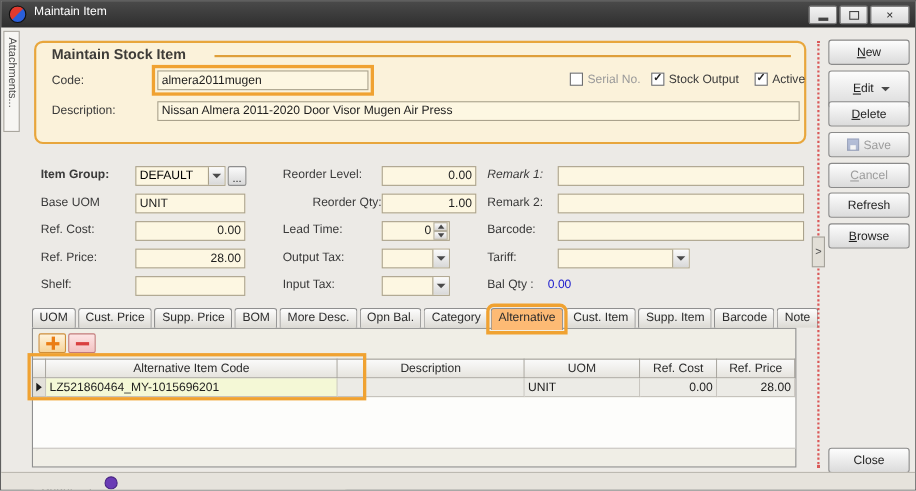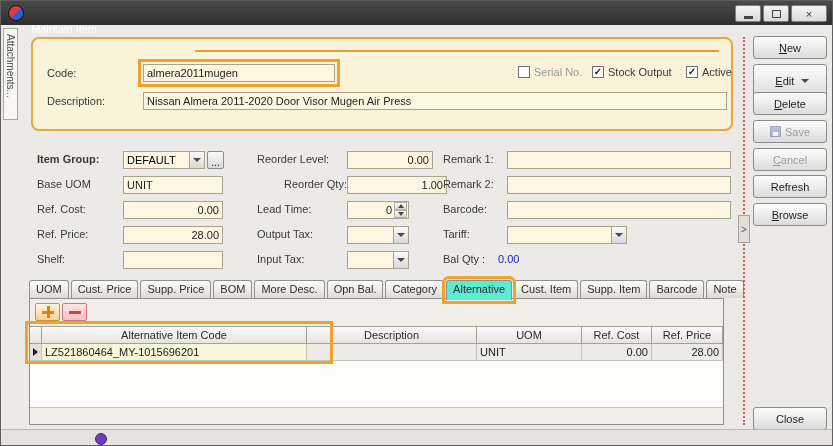--- a/index.html
+++ b/index.html
@@ -5,21 +5,21 @@
   * { margin:0; padding:0; box-sizing:border-box; }
   body { font-family:"Liberation Sans", sans-serif; background:#9a9a9a; }
   #win { position:relative; width:833px; height:446px; background:#eceae6; border:1px solid #5f5f5f; overflow:hidden; }
   .abs { position:absolute; }
 
   
   .titlebar { position:absolute; left:0; top:0; width:100%; height:24px;
     background:linear-gradient(#4a4a4a,#2e2e2e); display:flex; align-items:center; }
   .app-icon { position:absolute; left:7px; top:4px; width:16px; height:16px; border-radius:50%;
     background:linear-gradient(135deg,#e23a2e 49%,#2b5fd9 51%); border:1px solid #111; }
-  .title-text { position:absolute; left:30px; top:22px; color:#fff; font-size:11px; }
+  .title-text { position:absolute; left:30px; top:4px; color:#fff; font-size:11px; }
   .winbtn { position:absolute; top:4px; height:17px; background:linear-gradient(#f4f4f4,#d9d9d9);
     border:1px solid #7f7f7f; border-radius:2px; display:flex; align-items:center; justify-content:center;
     font-size:11px; color:#333; }
   .min-glyph { width:9px; height:3px; background:#444; margin-top:8px; }
   .max-glyph { width:9px; height:8px; border:1.5px solid #444; }
 
   
   .attach-tab { position:absolute; left:2px; top:27px; width:15px; height:92px; background:#f7f6f3;
     border:1px solid #a9a69e; writing-mode:vertical-rl; font-size:10px; color:#4c4c4c;
     display:flex; align-items:center; padding-top:5px; }
@@ -55,21 +55,21 @@
   .dots-btn { position:absolute; background:linear-gradient(#fbfbfb,#d8d8d8); border:1px solid #8e8e8e;
     font-size:10px; display:flex; align-items:flex-end; justify-content:center; color:#222; border-radius:2px; }
 
   .balval { color:#1a1acd; }
 
   
   .tabs { position:absolute; left:28px; top:279px; display:flex; gap:2px; height:19px; z-index:6; }
   .tab { height:18px; padding:0 6px; font-size:11px; color:#2d2d2d; line-height:17px;
     background:linear-gradient(#fdfdfd,#dcdad4); border:1px solid #8f8f8f; border-bottom:none;
     border-radius:3px 3px 0 0; }
-  .tab.active { background:#5eead4; height:20px; position:relative; z-index:7;
+  .tab.active { background:#fdba74; height:20px; position:relative; z-index:7;
     outline:3px solid #f0a231; outline-offset:1px; }
 
   
   .panel { position:absolute; left:28px; top:297px; width:695px; height:127px;
     background:#f0eee6; border:1px solid #8f8f8f; }
   .iconbtn { position:absolute; width:25px; height:18px; border-radius:2px; display:flex;
     align-items:center; justify-content:center; }
   .add-btn { left:5px; top:4px; background:linear-gradient(#fff3dc,#f6d49a); border:1px solid #cf8f3a; }
   .remove-btn { left:32px; top:4px; background:linear-gradient(#fde4e4,#f3c2c2); border:1px solid #c47a7a; }
   .plus-glyph { position:relative; width:12px; height:12px; }
@@ -132,20 +132,21 @@
         <div class="max-glyph"></div>
       </div>
     <div class="winbtn" style="left:790px;width:36px;">
         <span>×</span>
       </div>
   </div>
 
   <div class="attach-tab">Attachments...</div>
 
   <div class="groupbox">
+    <div class="gb-title">Maintain Stock Item</div>
     <div class="gb-line"></div>
 
     <span class="label abs" style="left:14px;top:28px;">Code:</span>
     <div class="field abs hl-outline" style="left:110px;top:25px;width:192px;height:18px;">almera2011mugen</div>
 
     <div class="cbrow" style="left:466px;top:27px;">
       <span class="cb"></span>
       <span class="label dim">Serial No.</span>
     </div>
     <div class="cbrow" style="left:540px;top:27px;">
@@ -179,21 +180,21 @@
   <span class="label abs" style="left:36px;top:227px;">Ref. Price:</span>
   <div class="field num abs" style="left:122px;top:225px;width:100px;height:18px;">28.00</div>
 
   <span class="label abs" style="left:36px;top:252px;">Shelf:</span>
   <div class="field abs" style="left:122px;top:250px;width:100px;height:18px;"></div>
 
   <span class="label abs" style="left:256px;top:152px;">Reorder Level:</span>
   <div class="field num abs" style="left:346px;top:150px;width:86px;height:18px;">0.00</div>
 
   <span class="label abs" style="left:256px;top:177px;padding-left:27px;">Reorder Qty:</span>
-  <div class="field num abs" style="left:346px;top:175px;width:100px;height:18px;">1.00</div>
+  <div class="field num abs" style="left:346px;top:175px;width:86px;height:18px;">1.00</div>
 
   <span class="label abs" style="left:256px;top:202px;">Lead Time:</span>
   <div class="field num abs" style="left:346px;top:200px;width:62px;height:18px;padding-right:16px;">0</div>
   <div class="spinbox" style="left:393px;top:201px;height:16px;">
     <div>
         <div class="tri-up-s"></div>
       </div>
     <div>
         <div class="tri-down-s"></div>
       </div>
@@ -208,21 +209,21 @@
   </div>
 
   <span class="label abs" style="left:256px;top:252px;">Input Tax:</span>
   <div class="combo" style="left:346px;top:250px;width:62px;height:18px;">
     <div class="val"></div>
     <div class="arrowbox">
         <div class="tri-down"></div>
       </div>
   </div>
 
-  <span class="label abs" style="left:442px;top:152px;">Remark 1:</span>
+  <span class="label abs" style="left:442px;top:152px;font-style:italic;">Remark 1:</span>
   <div class="field abs" style="left:506px;top:150px;width:224px;height:18px;"></div>
 
   <span class="label abs" style="left:442px;top:177px;">Remark 2:</span>
   <div class="field abs" style="left:506px;top:175px;width:224px;height:18px;"></div>
 
   <span class="label abs" style="left:442px;top:202px;">Barcode:</span>
   <div class="field abs" style="left:506px;top:200px;width:224px;height:18px;"></div>
 
   <span class="label abs" style="left:442px;top:227px;">Tariff:</span>
   <div class="combo" style="left:506px;top:225px;width:120px;height:18px;">

